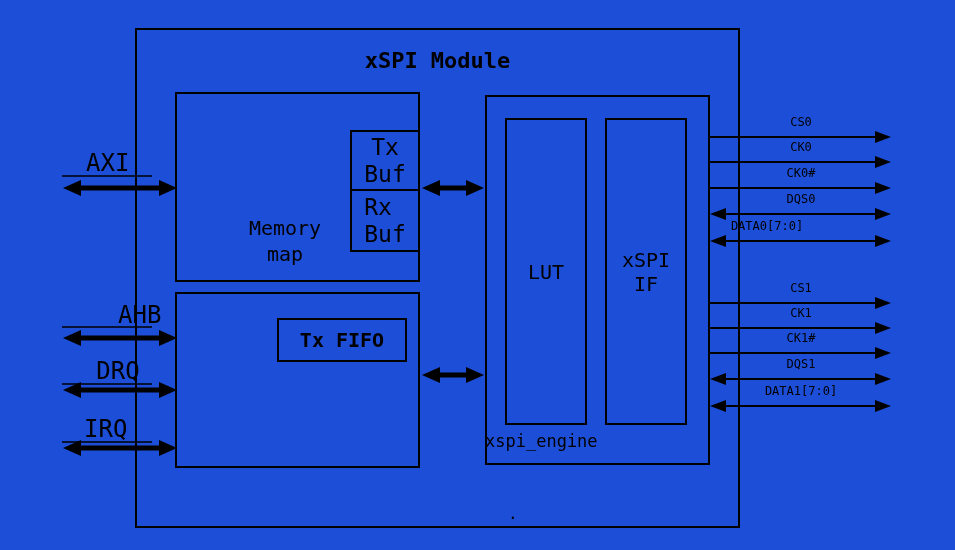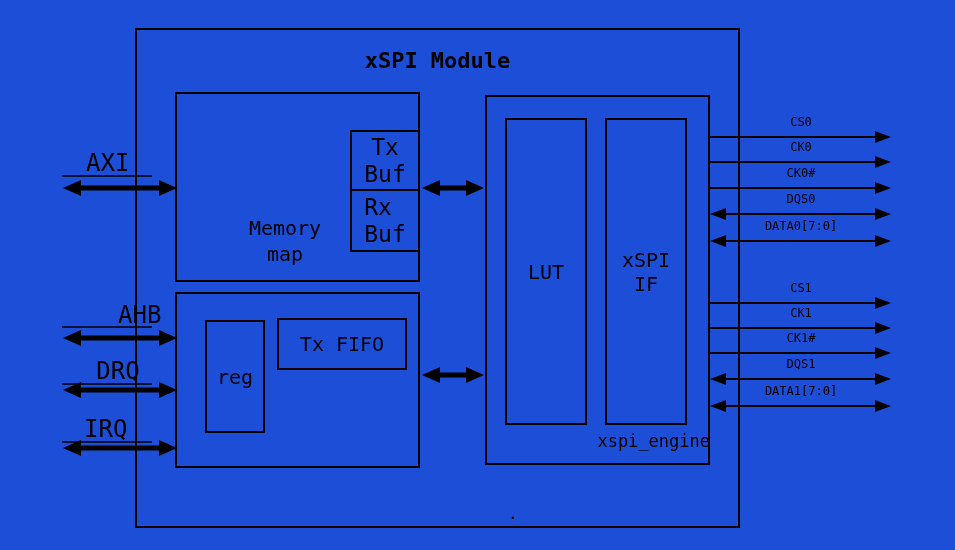--- a/index.html
+++ b/index.html
@@ -9,21 +9,21 @@
     color:#000;overflow:hidden;
   }
   .box{position:absolute;border:2px solid #000;box-sizing:border-box;background:transparent;}
   .center{display:flex;align-items:center;justify-content:center;text-align:center;}
   .lbl{position:absolute;white-space:pre-line;line-height:1.32;}
   .title{font-weight:bold;font-size:22px;text-align:center;}
   .blk{font-size:20px;}
   .cellTxt{font-size:23px;line-height:1.15;}
   .port{font-size:24px;text-align:left;}
   .sig{font-size:12px;text-align:center;line-height:1.1;}
-  .engLbl{font-size:17px;text-align:right;}
+  .engLbl{font-size:17px;text-align:left;}
   .cellHalf{width:100%;height:50%;display:flex;align-items:center;justify-content:center;box-sizing:border-box;}
   .cellHalf.first{border-bottom:2px solid #000;}
   svg{position:absolute;left:0;top:0;}
 </style>
 </head>
 <body>
 
 <div class="canvas">
 
   <svg id="wires" width="955" height="550">
@@ -87,24 +87,21 @@
       <span class="cellTxt lbl" style="position:static;white-space:pre-line;text-align:center;">Tx
 Buf</span>
     </div>
     <div class="cellHalf">
       <span class="cellTxt lbl" style="position:static;white-space:pre-line;text-align:left;">Rx
 Buf</span>
     </div>
   </div>
 
   <div class="box" style="left:175px;top:292px;width:245px;height:176px;"></div>
-  <div class="box center blk" style="left:205px;top:320px;width:60px;height:113px;">
-    <span>reg</span>
-  </div>
-  <div class="box center blk" style="left:277px;top:318px;width:130px;height:52px;">
+  <div class="box center blk" style="left:277px;top:318px;width:130px;height:44px;font-weight:bold;">
     <span>Tx FIFO</span>
   </div>
 
   <div class="box" style="left:485px;top:95px;width:225px;height:370px;"></div>
   <div class="box center blk" style="left:605px;top:118px;width:82px;height:307px;white-space:pre-line;">
     <span style="white-space:pre-line;">xSPI
 IF</span>
   </div>
   <div class="box center blk" style="left:505px;top:118px;width:82px;height:307px;">
     <span>LUT</span>
@@ -113,21 +110,21 @@
 
   <div class="lbl port" style="left:86px;top:148px;width:70px;">AXI</div>
   <div class="lbl port" style="left:84px;top:300px;width:70px;margin-left:34px;">AHB</div>
   <div class="lbl port" style="left:83px;top:356px;width:70px;text-align:center;">DRQ</div>
   <div class="lbl port" style="left:84px;top:414px;width:70px;">IRQ</div>
 
   <div class="lbl sig" style="left:742px;top:116px;width:118px;">CS0</div>
   <div class="lbl sig" style="left:742px;top:141px;width:118px;">CK0</div>
   <div class="lbl sig" style="left:742px;top:167px;width:118px;">CK0#</div>
   <div class="lbl sig" style="left:742px;top:193px;width:118px;">DQS0</div>
-  <div class="lbl sig" style="left:742px;top:220px;width:118px;">DATA0[7:0]</div>
+  <div class="lbl sig" style="left:708px;top:220px;width:118px;">DATA0[7:0]</div>
   <div class="lbl sig" style="left:742px;top:282px;width:118px;">CS1</div>
   <div class="lbl sig" style="left:742px;top:307px;width:118px;">CK1</div>
   <div class="lbl sig" style="left:742px;top:332px;width:118px;">CK1#</div>
   <div class="lbl sig" style="left:742px;top:358px;width:118px;">DQS1</div>
   <div class="lbl sig" style="left:742px;top:385px;width:118px;">DATA1[7:0]</div>
 
   <div class="lbl" style="left:508px;top:503px;font-size:16px;">.</div>
 
 </div>
 

